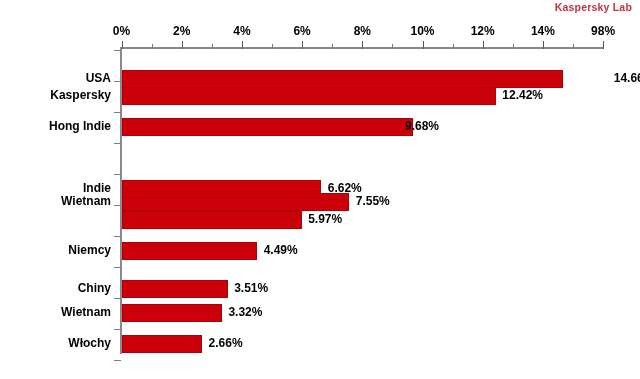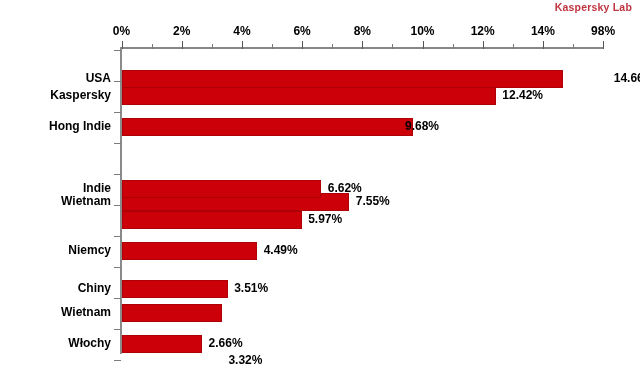--- a/index.html
+++ b/index.html
@@ -216,21 +216,21 @@
           <div class="bar-value" style="left: 263.649px;">4.49%</div>
         </div>
         <div class="bar-row" style="top: 258px; margin-top: 16px;">
           <div class="cat-label">Chiny</div>
           <div class="bar" style="width: 105.651px; background: rgb(204, 0, 8);"></div>
           <div class="bar-value" style="left: 234.151px;">3.51%</div>
         </div>
         <div class="bar-row" style="top: 298px;">
           <div class="cat-label">Wietnam</div>
           <div class="bar" style="width: 99.932px; background: rgb(204, 0, 8);"></div>
-          <div class="bar-value" style="left: 228.432px; margin-top: 48px;">3.32%</div>
+          <div class="bar-value" style="left: 228.432px;">3.32%</div>
         </div>
         <div class="bar-row" style="top: 329px;">
           <div class="cat-label">Włochy</div>
           <div class="bar" style="width: 80.066px; background: rgb(204, 0, 8);"></div>
           <div class="bar-value" style="left: 208.566px;">2.66%</div>
         </div>
       </div>
   </div>
 
 </div>

